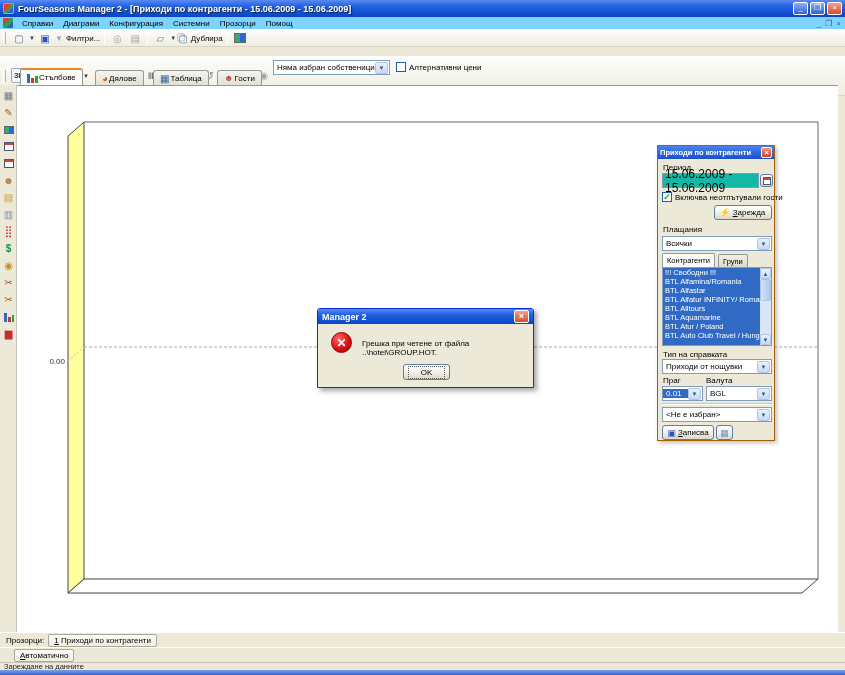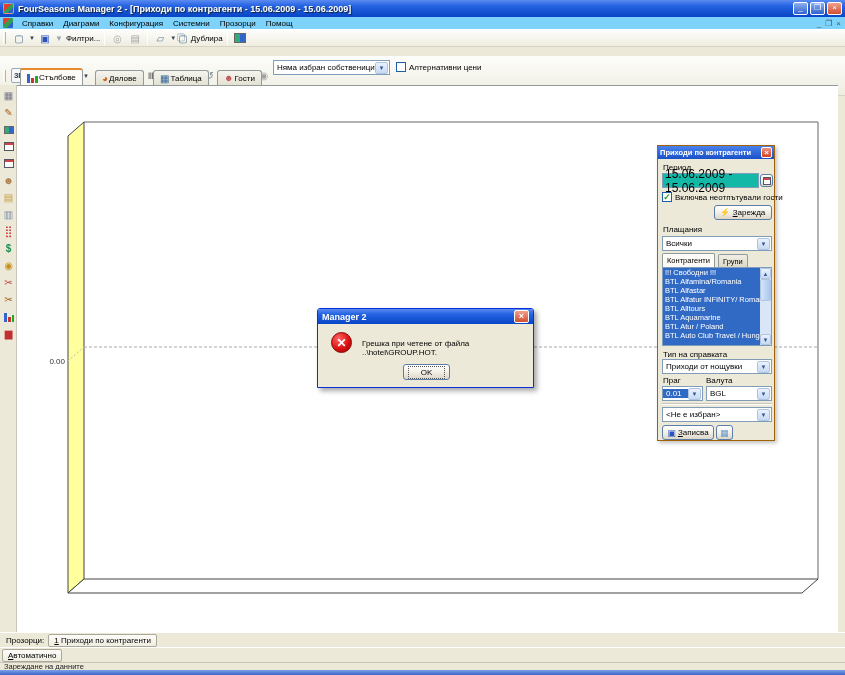--- a/index.html
+++ b/index.html
@@ -357,20 +357,20 @@
       </span>
   </div>
 
   <div class="hbar" style="top:632px;height:15px">
     <span style="margin-left:6px">Прозорци:</span>
     <span class="wbtn">
         <span class="ul1">1 Приходи по контрагенти</span>
       </span>
   </div>
   <div class="hbar" style="top:647px;height:15px">
-    <span class="wbtn" style="margin-left:2px">
+    <span class="wbtn" style="margin-left:14px">
         <span class="ul1">Автоматично</span>
       </span>
   </div>
   <div class="sbar"><span>Зареждане на данните</span></div>
   <div class="strip"></div>
 
 </div>
 
 </body></html>

